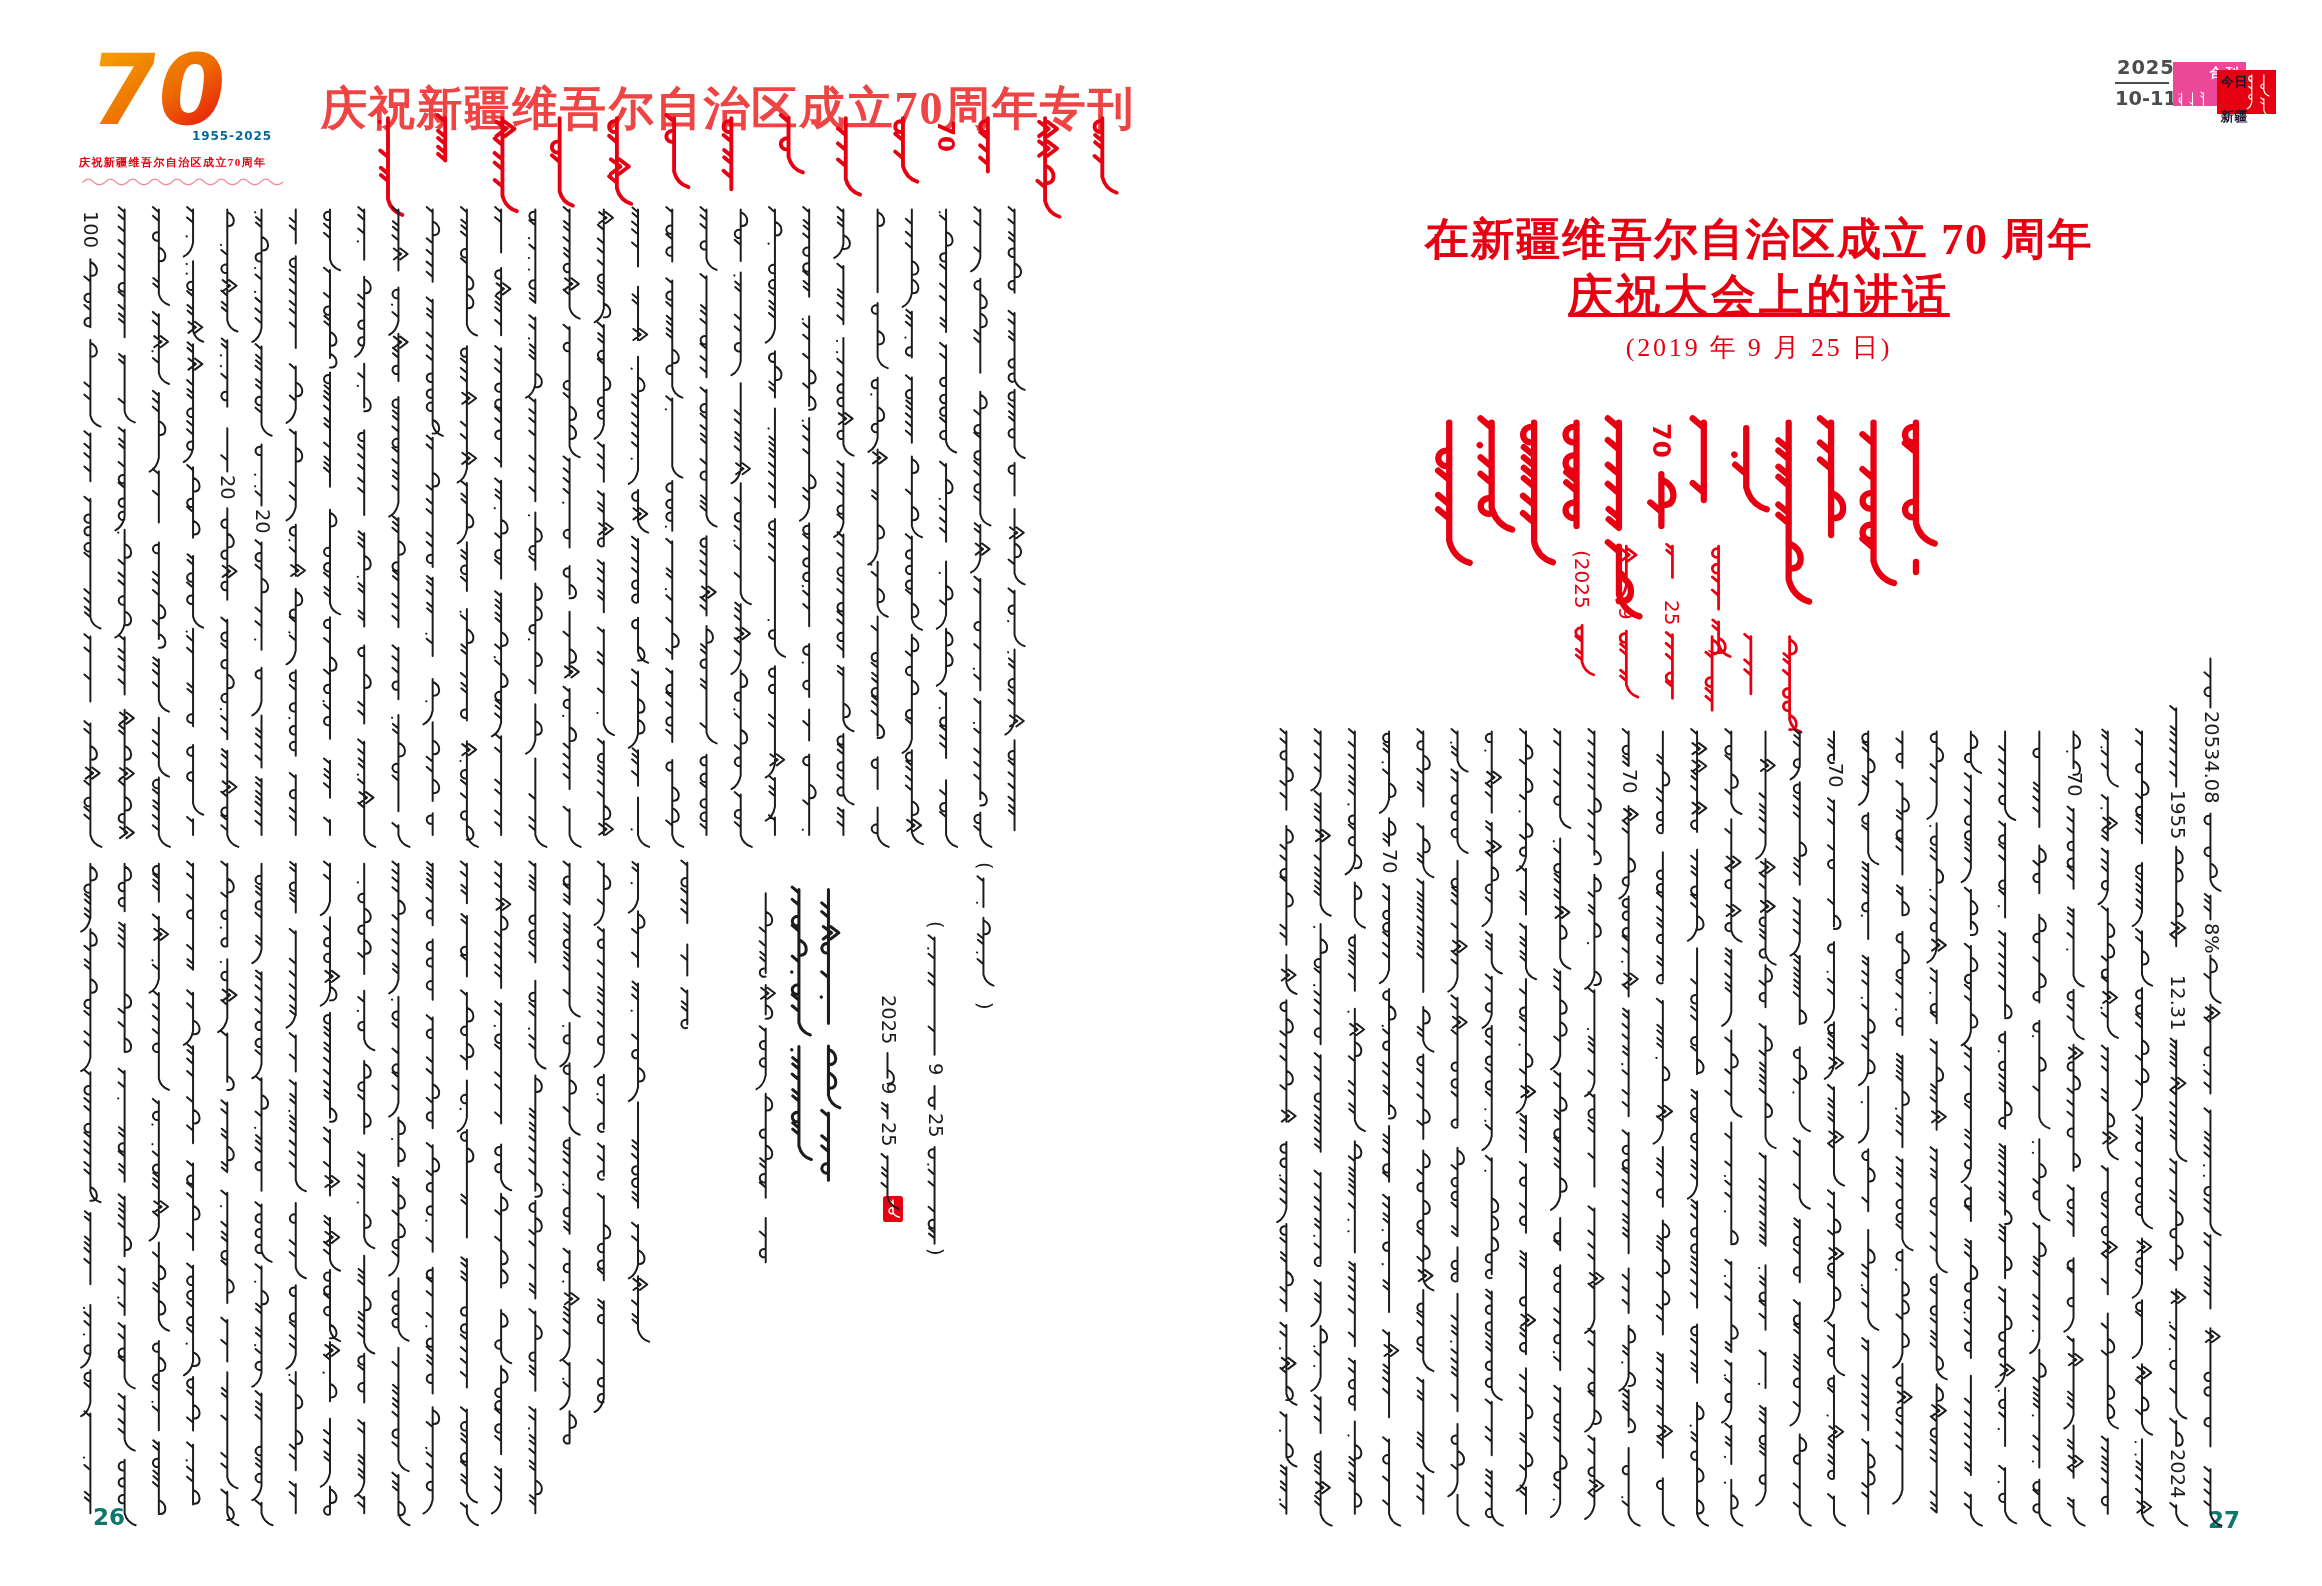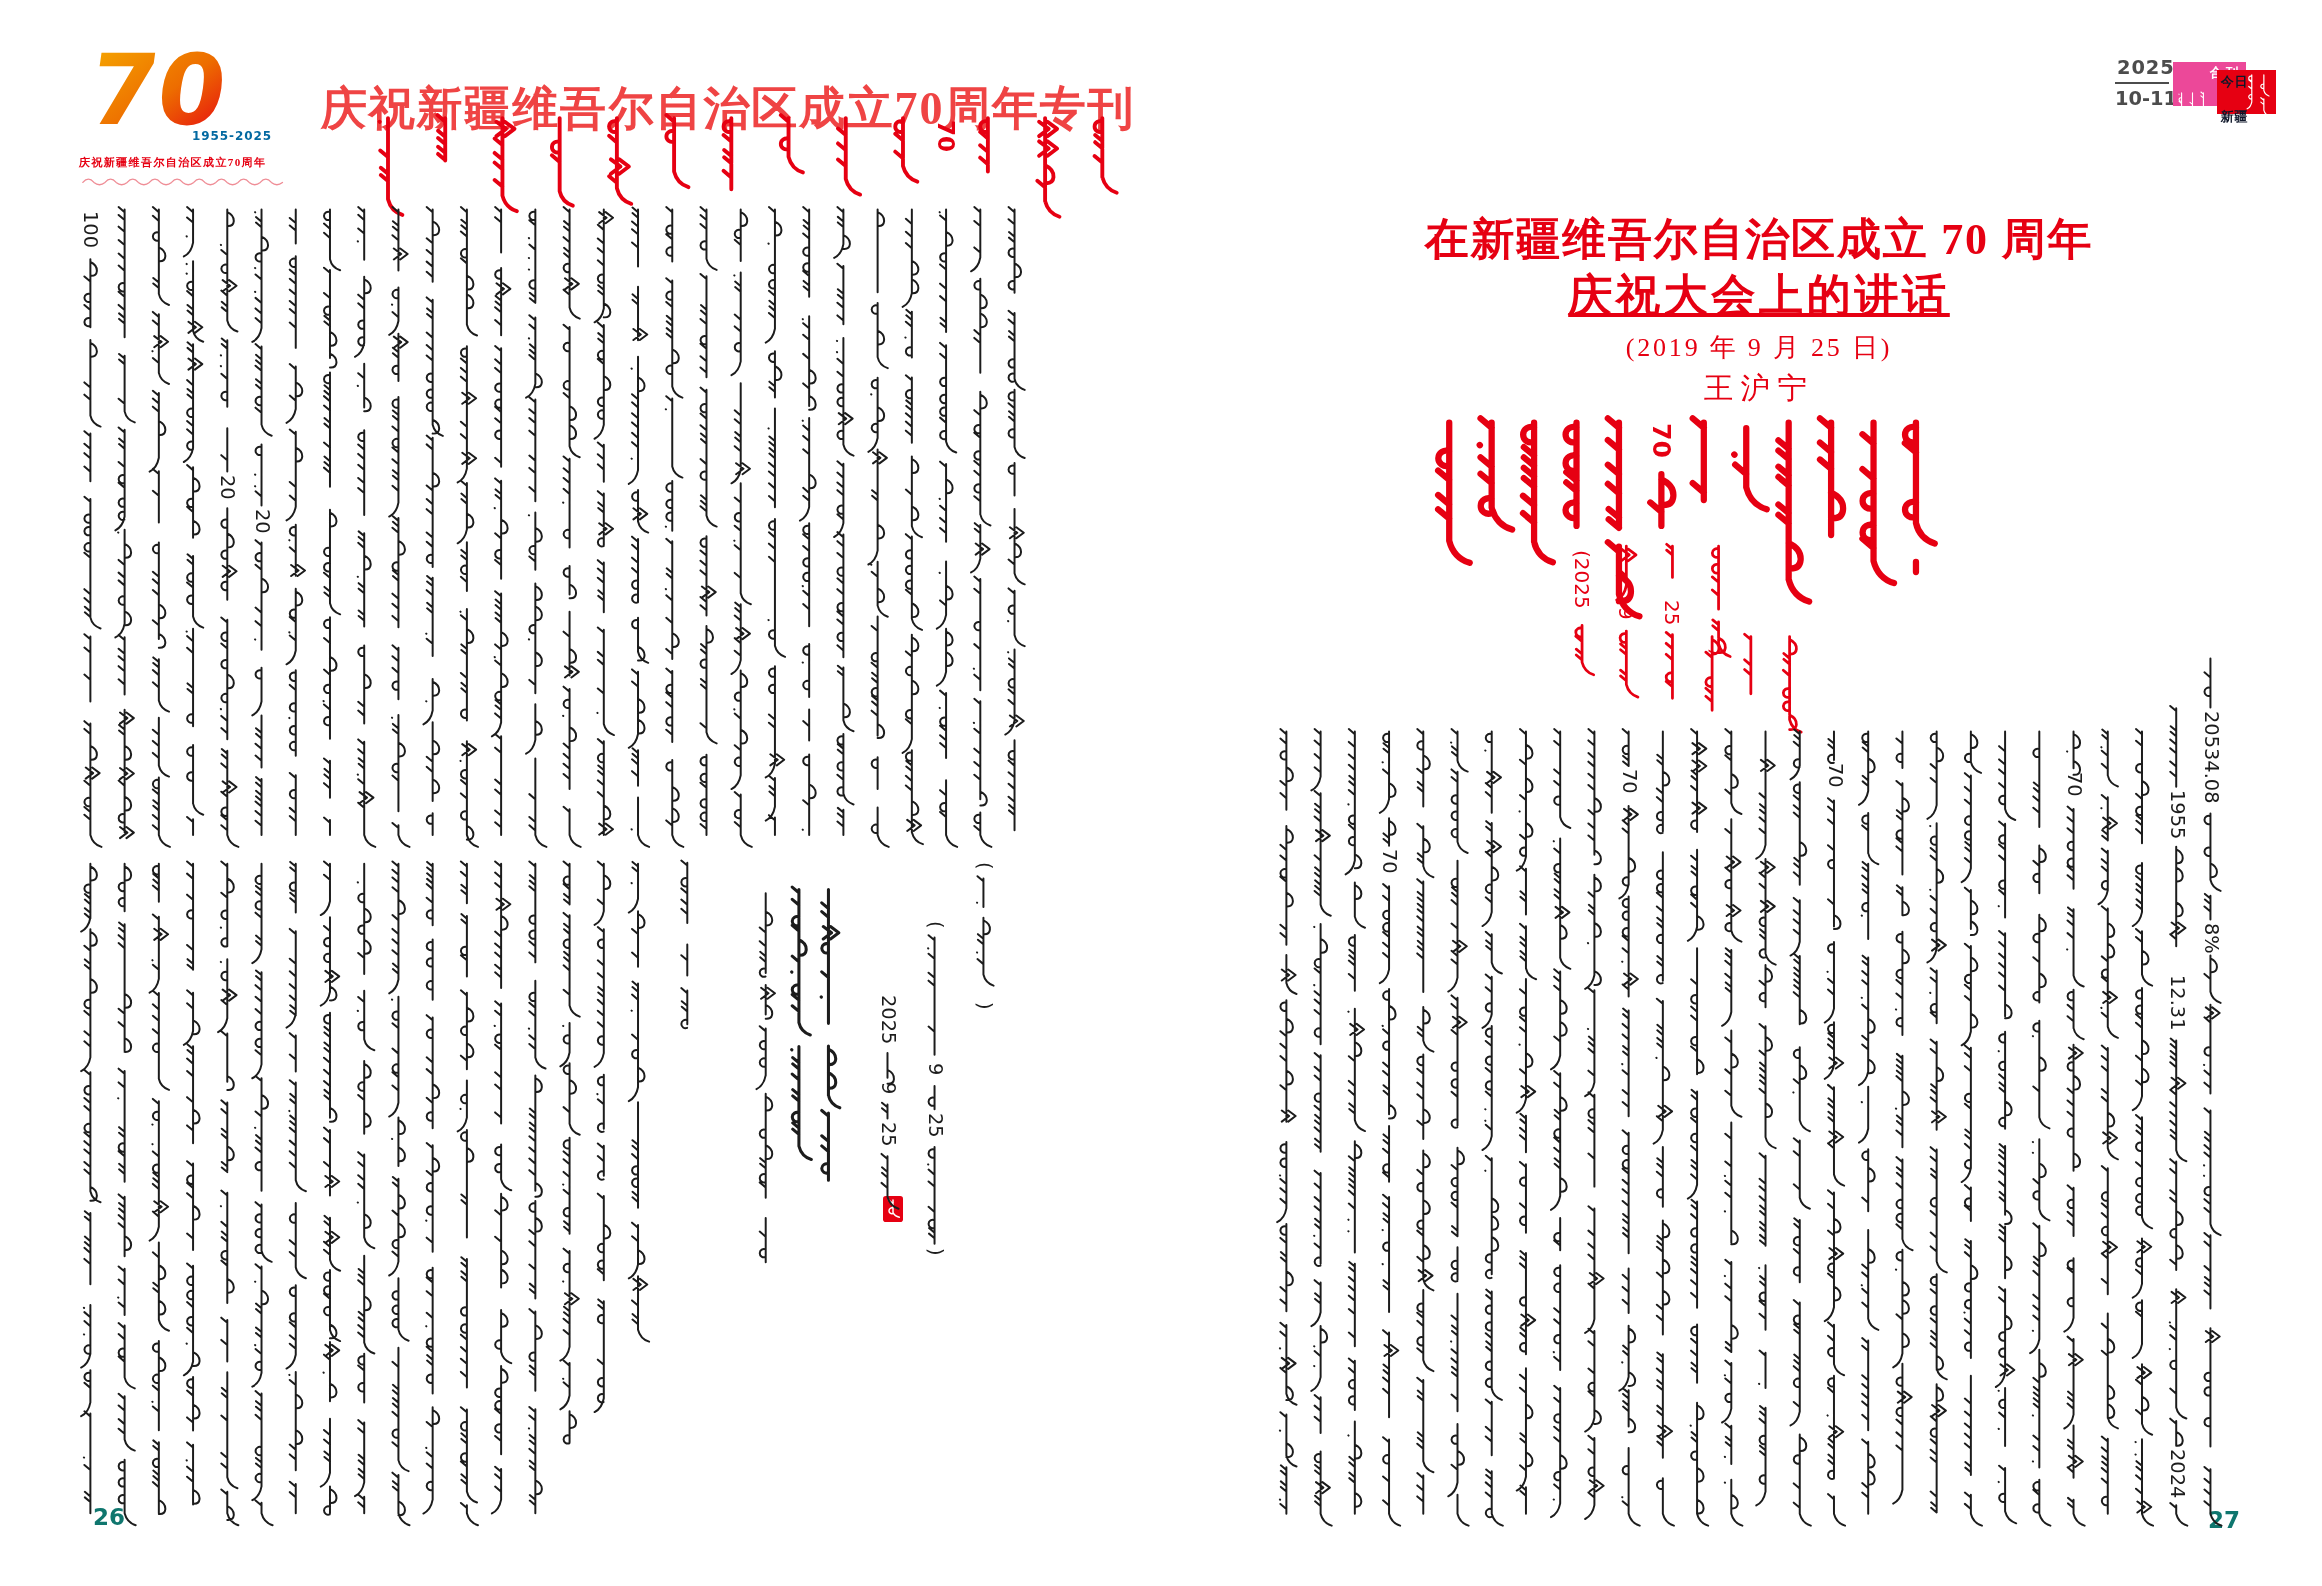--- a/index.html
+++ b/index.html
@@ -74,21 +74,20 @@
     <span class="cn">合刊</span>
   </div>
   <div class="iss-red">
     <span class="cn">今日</span><br>
     <span class="cn" style="padding-top:0;">新疆</span>
   </div>
 
   <div class="rp-center rp-t1 abs">在新疆维吾尔自治区成立 70 周年</div>
   <div class="rp-center rp-t2 abs">庆祝大会上的讲话</div>
   <div class="rp-center rp-date abs">(2019 年 9 月 25 日)</div>
-  <div class="rp-center rp-author abs">王沪宁</div>
 
   <div class="seal">
     <svg width="20" height="26" style="display:block;overflow:visible;" viewBox="0 0 22 28">
       <path d="M11 4 l0 14 M11 8 l-5 -4 M11 13 a3.2 3.2 0 1 0 -0.2 6 M11 18 q2 4 7 5" stroke="#ffffff" stroke-width="1.6" fill="none" stroke-linecap="round"></path>
     </svg>
   </div>
 
   <div class="pageno pn26">26</div>
   <div class="pageno pn27">27</div>
 

